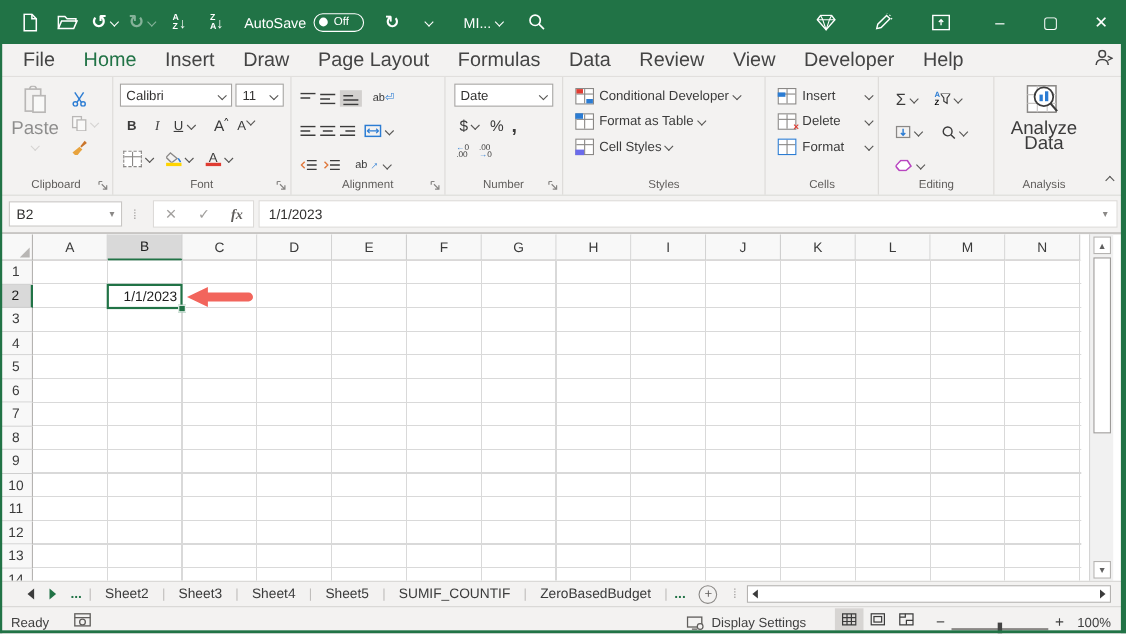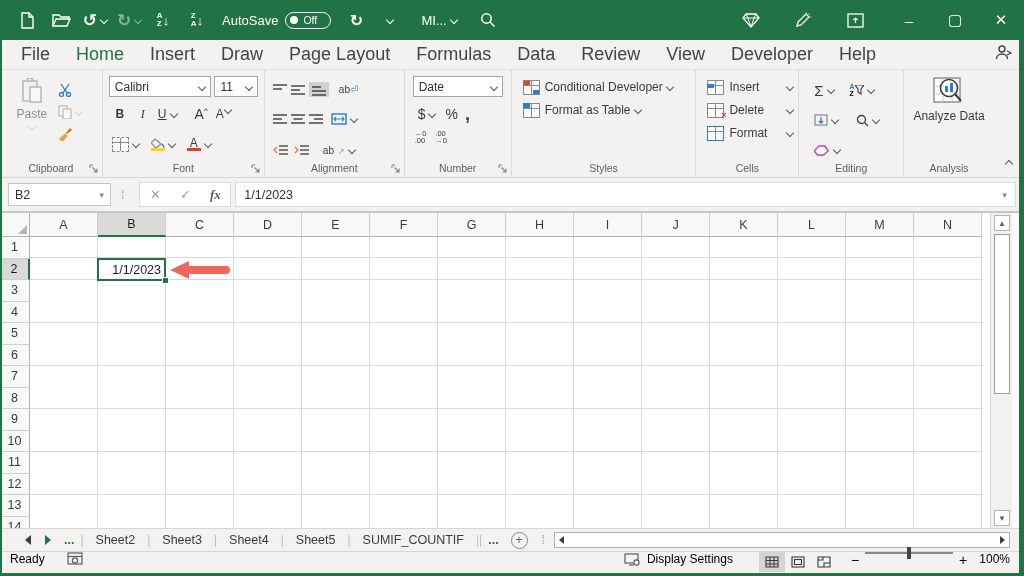--- a/index.html
+++ b/index.html
@@ -27,21 +27,21 @@
   .rtab.active::after{content:"";position:absolute;left:10px;right:10px;bottom:0;height:3px;background:#217346}
   .pillbtn{display:flex;align-items:center;gap:6px;background:#fff;border:1px solid #bcbab8;border-radius:3px;height:24px;padding:0 10px;color:#217346;font-size:13.5px;font-weight:bold;margin-left:8px}
   
   .ribbon{left:0;top:70px;width:1024px;height:108px;background:#f3f2f1;border-bottom:1px solid #d8d6d4;box-sizing:border-box;display:flex}
   .rgroup{position:relative;height:100%;border-right:1px solid #dcdad8;box-sizing:border-box;padding-top:5px}
   .glabel{position:absolute;left:0;right:0;bottom:3px;text-align:center;font-size:10.5px;color:#605e5c}
   .dlg{position:absolute;right:3px;bottom:3px;width:10px;height:10px;opacity:.75}
   .rbtn{display:flex;align-items:center;height:24px;padding:0 3px}
   .smalltxt{font-size:12px;color:#3b3b3b}
   .combo{background:#fff;border:1px solid #a6a4a2;height:21px;display:flex;align-items:center;justify-content:space-between;padding:0 5px;font-size:12px;color:#323130;box-sizing:border-box}
-  .bigbtn{display:flex;flex-direction:column;align-items:center;justify-content:center;gap:3px;font-size:12px;color:#3b3b3b}
+  .bigbtn{display:flex;flex-direction:column;align-items:center;justify-content:center;gap:3px;font-size:17px;color:#3b3b3b}
   .tblico{width:15px;height:13px;border:1px solid #8a8886;background:
       linear-gradient(#8a8886,#8a8886) 0 4px/100% 1px no-repeat,
       linear-gradient(#8a8886,#8a8886) 7px 0/1px 100% no-repeat,#fff;position:relative;flex:0 0 auto}
   .lines{display:block}
   
   .fbar{left:0;top:178px;width:1024px;height:35px;background:#f3f2f1;border-bottom:2px solid #c8c6c4;box-sizing:border-box;display:flex;align-items:center}
   .namebox{width:103px;height:23px;background:#fff;border:1px solid #c8c6c4;margin-left:8px;display:flex;align-items:center;justify-content:space-between;padding:0 6px;font-size:12.5px;color:#323130;box-sizing:border-box}
   .fxbtns{height:23px;background:#fff;border:1px solid #dcdad8;display:flex;align-items:center;margin-left:14px}
   .fxb{width:30px;text-align:center;color:#a19f9d;font-size:13px}
   .fxb.fx{color:#605e5c;font-style:italic;font-family:"Liberation Serif","DejaVu Serif",serif;font-weight:bold}
@@ -65,21 +65,21 @@
   .sbtn{width:16px;height:16px;background:#fff;border:1px solid #b5b3b1;display:flex;align-items:center;justify-content:center;color:#606060;font-size:8px;box-sizing:border-box}
   .vthumb{left:3px;top:21px;width:16px;height:160px;background:#fff;border:1px solid #9d9b99;box-sizing:border-box}
   
   .sheetbar{left:0;top:528px;width:1024px;height:23px;background:#f3f2f1;border-top:1px solid #d8d6d4;box-sizing:border-box;display:flex;align-items:center;font-size:12.5px;color:#444}
   .navtri{width:0;height:0;border-top:5px solid transparent;border-bottom:5px solid transparent;margin:0 7px}
   .sheettab{padding:0 12px;height:22px;display:flex;align-items:center;color:#3b3b3b}
   .tabsep{color:#c0bebc;font-size:12px}
   .plus{width:15px;height:15px;border:1px solid #8a8886;border-radius:50%;color:#605e5c;display:flex;align-items:center;justify-content:center;font-size:12px;margin:0 6px}
   .hscroll{height:16px;background:#fff;border:1px solid #b5b3b1;box-sizing:border-box;display:flex;align-items:center;justify-content:space-between;flex:1;margin-right:14px}
   
-  .statusbar{left:0;top:551px;width:1024px;height:22px;background:#f3f2f1;border-top:1px solid #d8d6d4;box-sizing:border-box;display:flex;align-items:flex-start;font-size:12px;color:#000000}
+  .statusbar{left:0;top:551px;width:1024px;height:22px;background:#f3f2f1;border-top:1px solid #d8d6d4;box-sizing:border-box;display:flex;align-items:flex-end;font-size:12px;color:#404040}
   .viewbtn{width:26px;height:20px;display:flex;align-items:center;justify-content:center}
   .viewbtn.active{background:#d7d5d3}
   .ztrack{width:88px;height:2px;background:#8a8886;position:relative;margin:0 6px}
   .zthumb{position:absolute;left:42px;top:-5px;width:4px;height:12px;background:#444}
   
   .edge-r{right:0;top:40px;width:5px;bottom:0;background:#217346}
   .edge-l{left:0;top:40px;width:2px;bottom:0;background:#217346}
   .edge-b{left:0;bottom:0;width:1024px;height:3px;background:#217346}
   .sep-dots{color:#a19f9d;font-size:12px;letter-spacing:1px}
   .ellipsis{color:#217346;font-weight:bold;margin:0 6px}
@@ -431,20 +431,27 @@
           <span class="smalltxt" style="margin-left:5px">Conditional Developer</span>
             <span class="chev"></span>
         </div>
         <div class="rbtn" style="height:18px">
           <span class="tblico">
               <span style="position:absolute;left:-1px;top:-1px;width:7px;height:5px;background:#2b7cd3"></span>
             </span>
           <span class="smalltxt" style="margin-left:5px">Format as Table</span>
             <span class="chev"></span>
         </div>
+        <div class="rbtn" style="height:18px">
+          <span class="tblico">
+              <span style="position:absolute;left:-1px;bottom:-1px;width:8px;height:5px;background:#6b6beb"></span>
+            </span>
+          <span class="smalltxt" style="margin-left:5px">Cell Styles</span>
+            <span class="chev"></span>
+        </div>
       </div>
       <div class="glabel">Styles</div>
     </div>
 
     <div class="rgroup" style="width:103px">
       <div style="display:flex;flex-direction:column;gap:5px;padding:3px 0 0 8px">
         <div class="rbtn" style="height:18px;justify-content:space-between;width:86px">
           <span class="row">
               <span class="tblico">
                 <span style="position:absolute;left:-1px;top:3px;width:7px;height:4px;background:#2b7cd3"></span>
@@ -615,20 +622,21 @@
         <div class="sheettab">Sheet2</div>
         <span class="tabsep">|</span>
         <div class="sheettab">Sheet3</div>
         <span class="tabsep">|</span>
         <div class="sheettab">Sheet4</div>
         <span class="tabsep">|</span>
         <div class="sheettab">Sheet5</div>
         <span class="tabsep">|</span>
         <div class="sheettab">SUMIF_COUNTIF</div>
         <span class="tabsep">|</span>
+        <div class="sheettab">ZeroBasedBudget</div>
         <span class="tabsep">|</span>
       </div>
     <span class="ellipsis">...</span>
     <span class="plus">+</span>
     <span class="sep-dots" style="margin:0 8px">⁞</span>
     <div class="hscroll">
       <span class="navtri" style="border-right:5px solid #3b3b3b;border-top-width:4px;border-bottom-width:4px;margin:0 4px"></span>
       <span class="navtri" style="border-left:5px solid #3b3b3b;border-top-width:4px;border-bottom-width:4px;margin:0 4px"></span>
     </div>
   </div>

